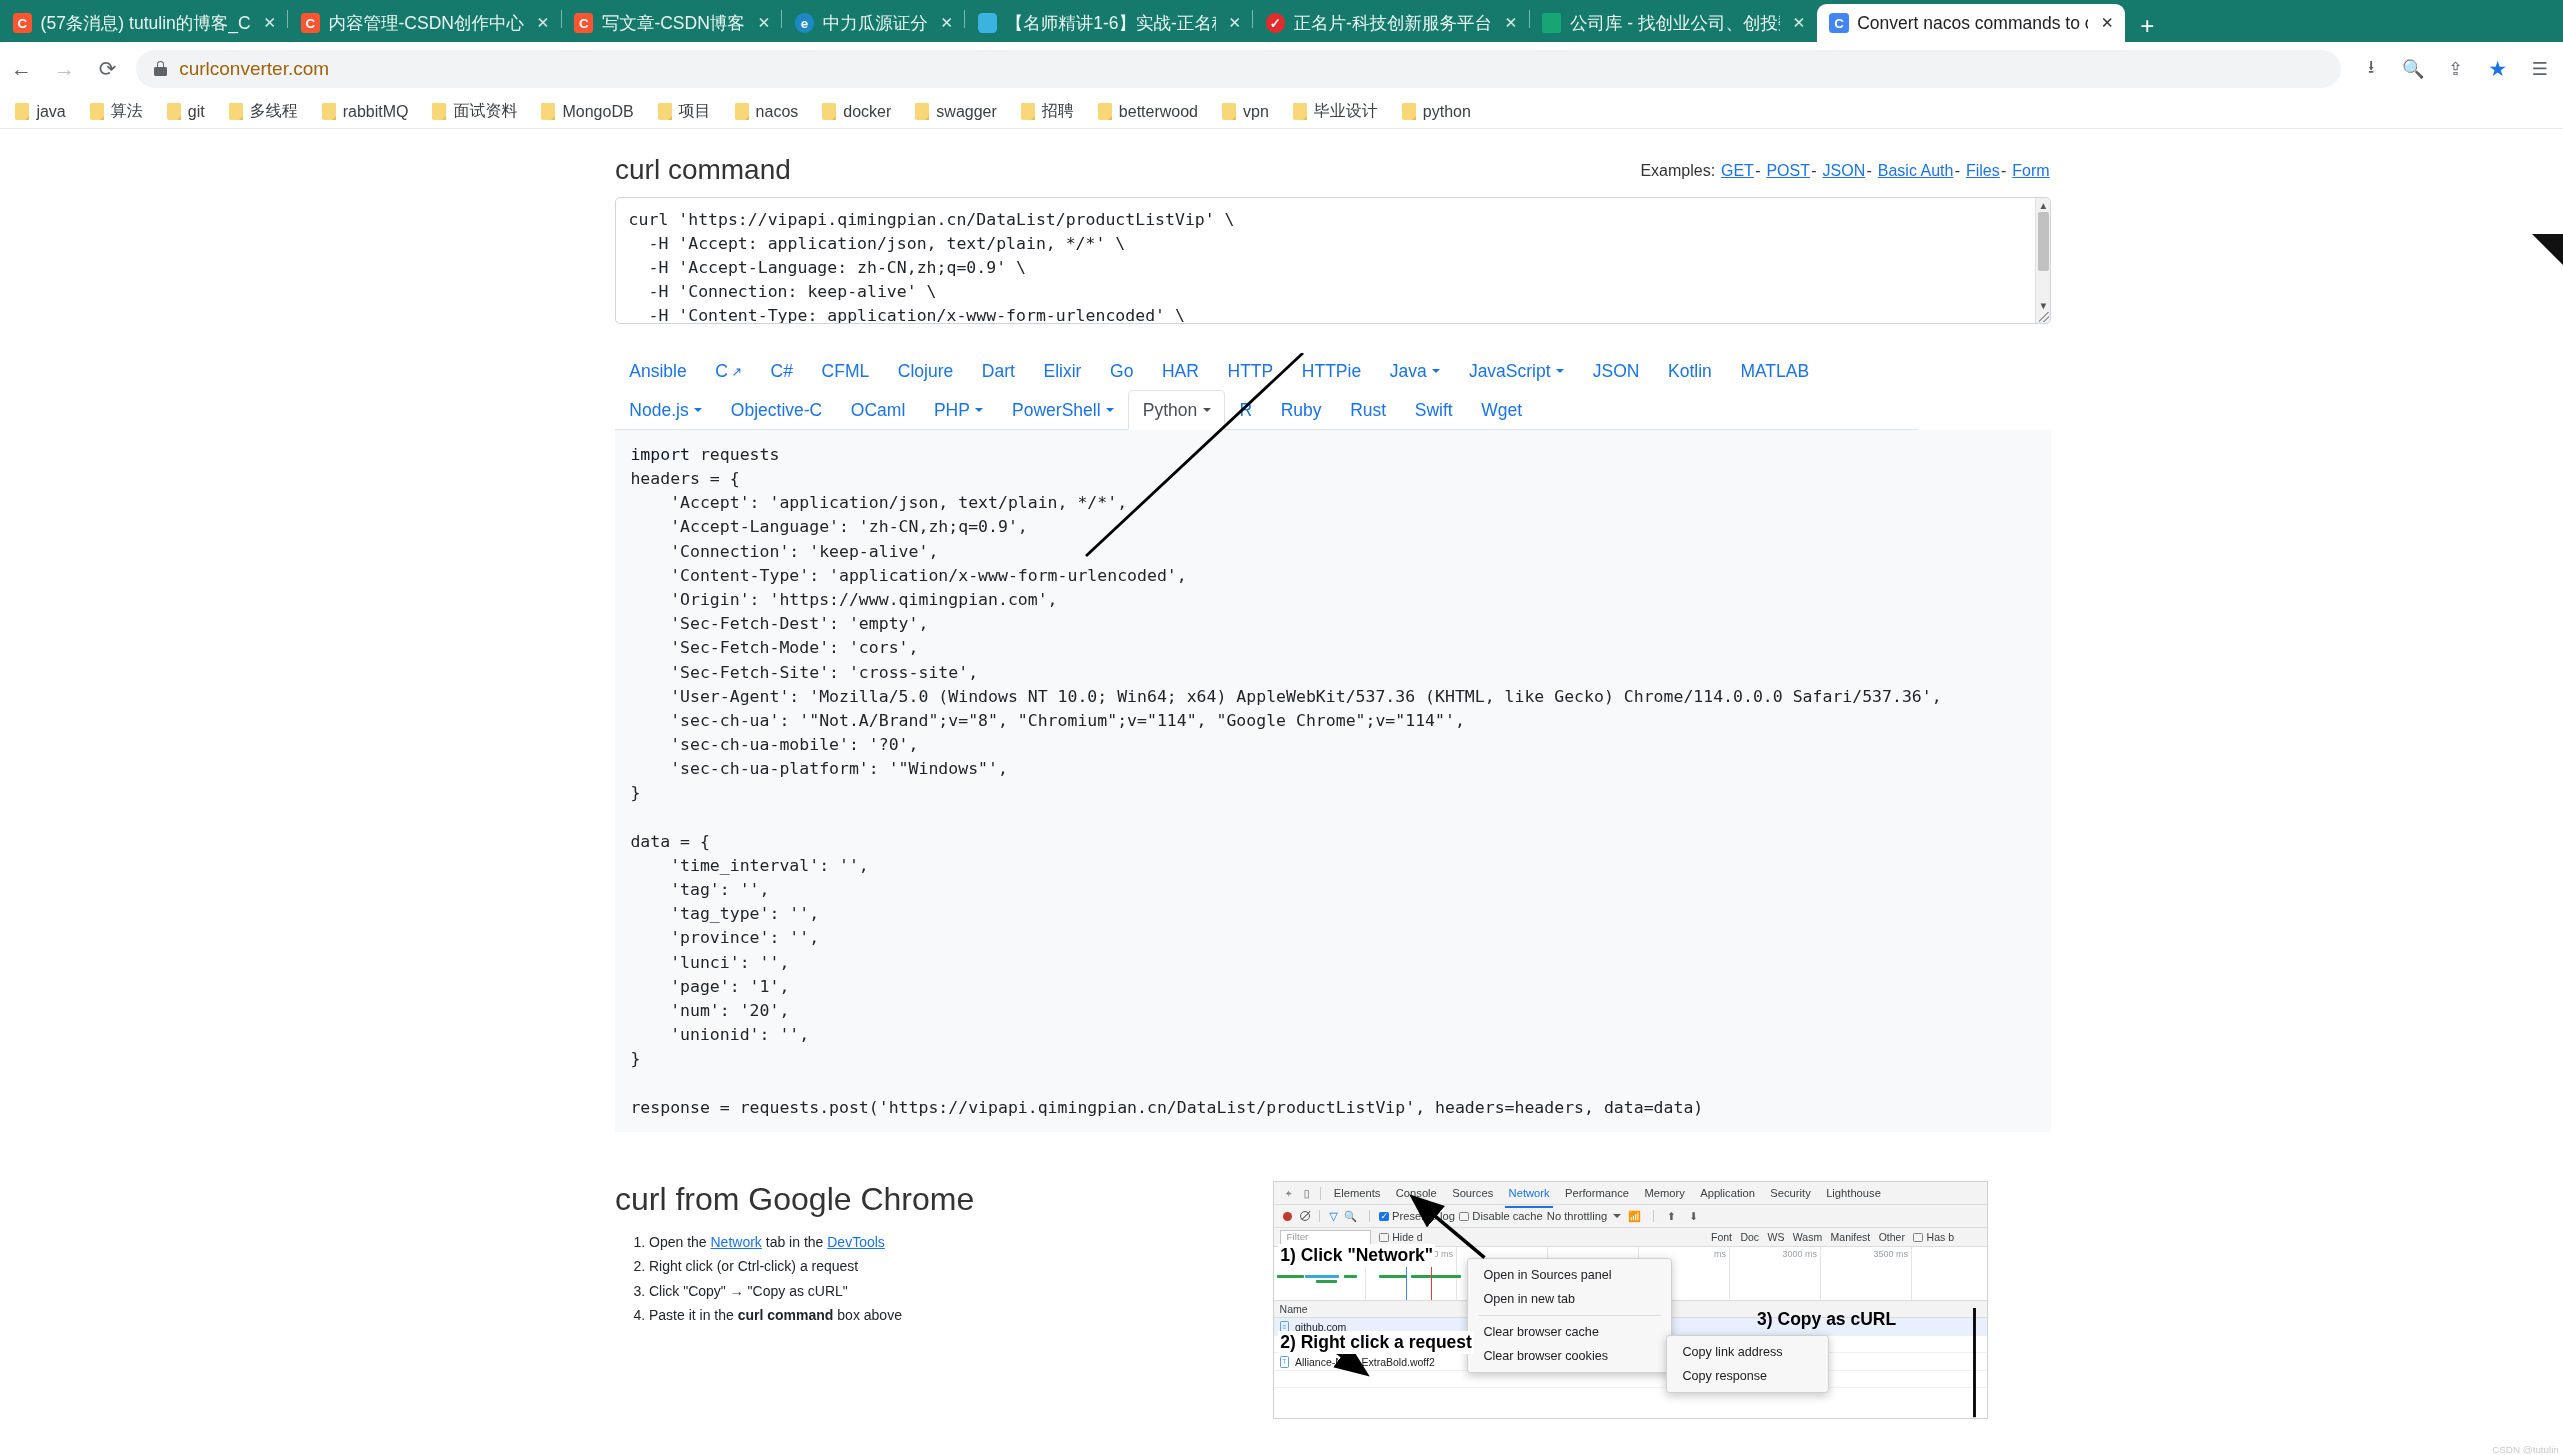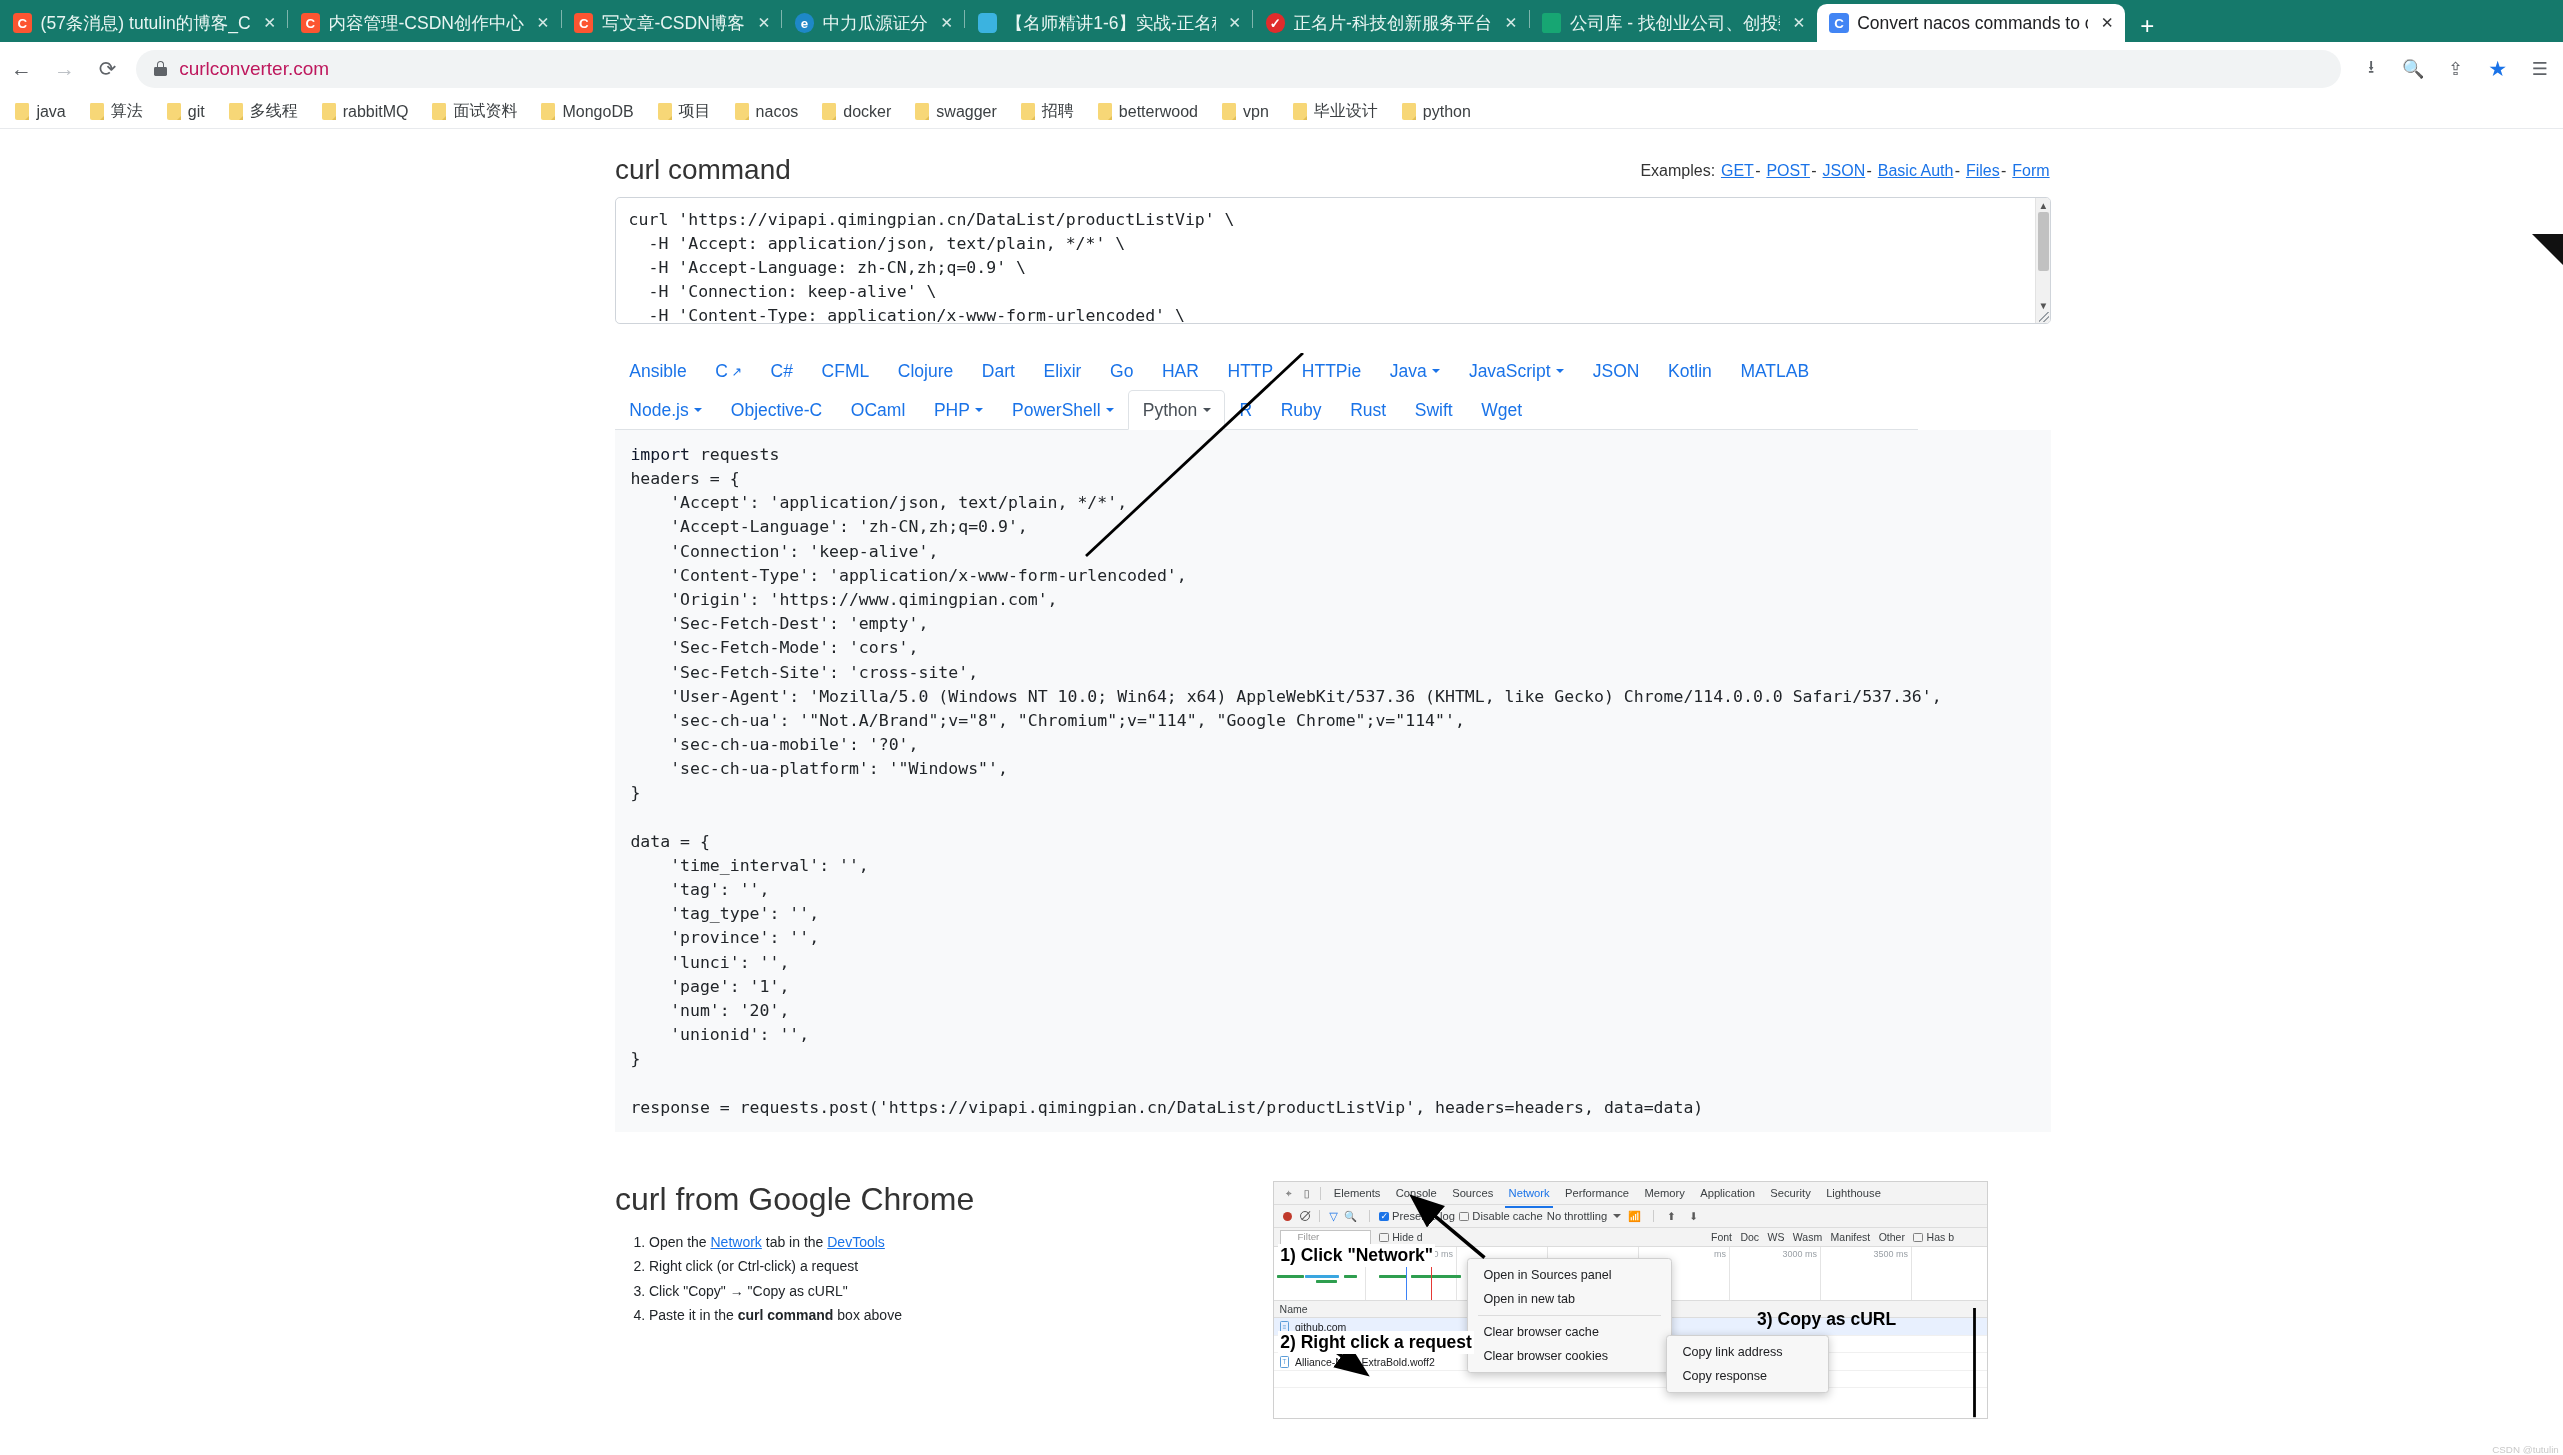--- a/index.html
+++ b/index.html
@@ -114,21 +114,21 @@
     display: flex;
     align-items: center;
     padding: 0 18px;
     box-sizing: border-box;
     gap: 12.6px;
     max-width: 2263px;
   }
   .lock-icon { width: 12.6px; height: 15.4px; position: relative; flex: 0 0 auto; }
   .lock-icon .body { position:absolute; bottom:0; left:0; width:12.6px; height:9px; background:#5f6368; border-radius:1.4px;}
   .lock-icon .shackle { position:absolute; top:0; left:2.8px; width:7px; height:7.7px; border:1.8px solid #5f6368; border-bottom:none; border-radius:4.2px 4.2px 0 0; box-sizing:border-box;}
-  .omnibox-url { font-size: 19px; color: #be185d; }
+  .omnibox-url { font-size: 19px; color: #a16207; }
   .toolbar-icon {
     width: 38px; height: 38px;
     display: flex; align-items: center; justify-content: center;
     color: #5f6368; font-size: 18px;
     flex: 0 0 auto;
     margin-right: 4.2px;
   }
   .toolbar-icon.star { color: #1a73e8; font-size: 21px; }
 
   
@@ -421,21 +421,21 @@
     border-bottom: 0.7px solid #dcdcdc;
     display: flex; align-items: center;
     padding-left: 5.6px; gap: 8.4px;
     font-size: 10.5px; color: #3c4043;
     box-sizing: border-box;
   }
   .filter-input {
     width: 91px; height: 15px;
     border: 0.7px solid #c4c4c4; background: #fff;
     font-size: 9.8px; color: #999;
-    padding: 0 17px; box-sizing: border-box;
+    padding: 0 6px; box-sizing: border-box;
     line-height: 12.6px;
   }
   .dt-timeline {
     height: 53px;
     background: #fff;
     border-bottom: 0.7px solid #dcdcdc;
     position: relative;
     overflow: hidden;
   }
   .tl-tick {

